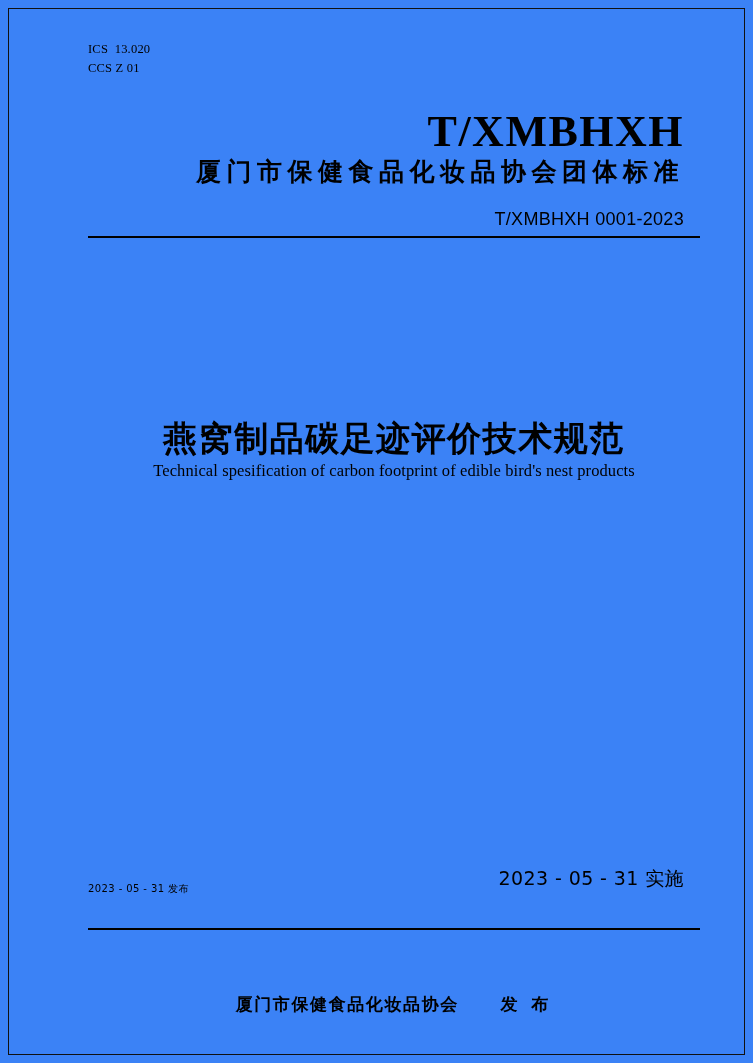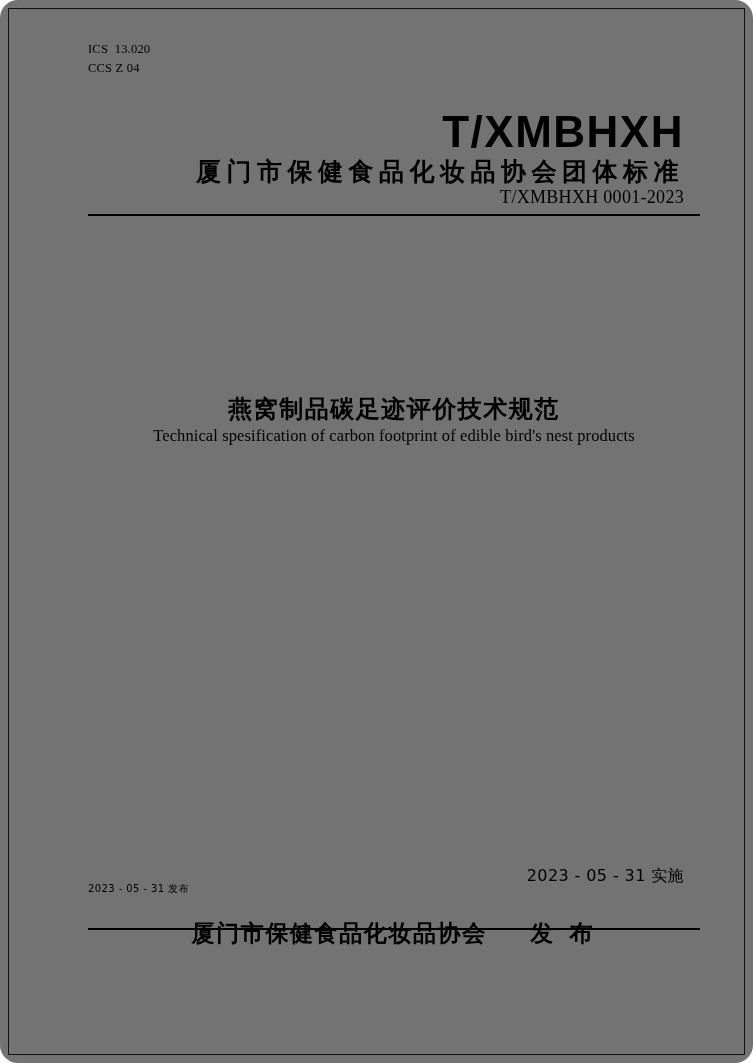--- a/index.html
+++ b/index.html
@@ -12,22 +12,21 @@
     height: 1063px;
     font-family: "Liberation Serif", serif;
     color: #000000;
     overflow: hidden;
   }
   .page {
     position: relative;
     width: 753px;
     height: 1063px;
     box-sizing: border-box;
-    background: #737373;
-    border-radius: 18px;
+    background: #3b82f6;
   }
   .page-border {
     position: absolute;
     left: 8px;
     top: 8px;
     right: 8px;
     bottom: 8px;
     border: 1px solid #111111;
     box-sizing: border-box;
     pointer-events: none;
@@ -52,55 +51,56 @@
     white-space: pre;
   }
 
   
   .masthead {
     margin-top: 28px;
     text-align: right;
     padding-right: 16px;
   }
   .std-mark {
-    font-family: Liberation Sans, sans-serif;
+    font-family: Liberation Serif, serif;
     font-size: 44px;
     font-weight: bold;
     letter-spacing: 1.5px;
     line-height: 1.12;
   }
   .assoc-name {
     margin-top: 0;
     font-family: "DejaVu Sans", sans-serif;
     font-size: 25px;
     font-weight: bold;
     letter-spacing: 5.5px;
     line-height: 1.25;
     white-space: nowrap;
   }
   .std-number {
-    font-family: Liberation Serif, serif;
+    margin-top: 22px;
+    font-family: Liberation Sans, sans-serif;
     font-size: 18px;
     letter-spacing: 0.3px;
   }
   .rule-thick {
     margin-top: 6px;
     height: 2px;
     background: #000000;
     width: 100%;
   }
 
   
   .title-block {
     margin-top: 178px;
     text-align: center;
   }
   .title-cn {
     font-family: "DejaVu Sans", sans-serif;
-    font-size: 24px;
+    font-size: 34px;
     font-weight: bold;
     letter-spacing: 1.5px;
     line-height: 1.3;
   }
   .title-en {
     font-family: "Liberation Serif", serif;
     font-size: 16.5px;
     letter-spacing: 0.1px;
     line-height: 1.35;
   }
@@ -120,41 +120,41 @@
     font-family: "DejaVu Sans", sans-serif;
     font-size: 10px;
     letter-spacing: 0.4px;
     white-space: nowrap;
   }
   .date-impl {
     position: absolute;
     right: 16px;
     top: 0;
     font-family: "DejaVu Sans", sans-serif;
-    font-size: 16px;
+    font-size: 19px;
     letter-spacing: 0.4px;
     white-space: nowrap;
   }
 
   .footer-rule {
     position: absolute;
     left: 0;
     top: 900px;
     width: 612px;
     height: 2px;
     background: #000000;
   }
   .publisher-row {
     position: absolute;
     left: 0;
-    top: 890px;
+    top: 965px;
     width: 612px;
     text-align: center;
     font-family: "DejaVu Sans", sans-serif;
-    font-size: 23px;
+    font-size: 17px;
     font-weight: bold;
     letter-spacing: 1.6px;
     white-space: nowrap;
   }
   .publisher-name {
     display: inline;
   }
   .publisher-verb {
     display: inline;
     margin-left: 34px;
@@ -164,21 +164,21 @@
 </head>
 <body>
 
 <div class="page">
   <div class="page-border"></div>
 
   <div class="content">
 
     <div class="ics-block">
       <div class="ics-line">ICS  13.020</div>
-      <div class="ics-line">CCS Z 04</div>
+      <div class="ics-line">CCS Z 01</div>
     </div>
 
     <div class="masthead">
       <div class="std-mark">T/XMBHXH</div>
       <div class="assoc-name">厦门市保健食品化妆品协会团体标准</div>
       <div class="std-number">T/XMBHXH 0001-2023</div>
     </div>
 
     <div class="rule-thick"></div>
 

